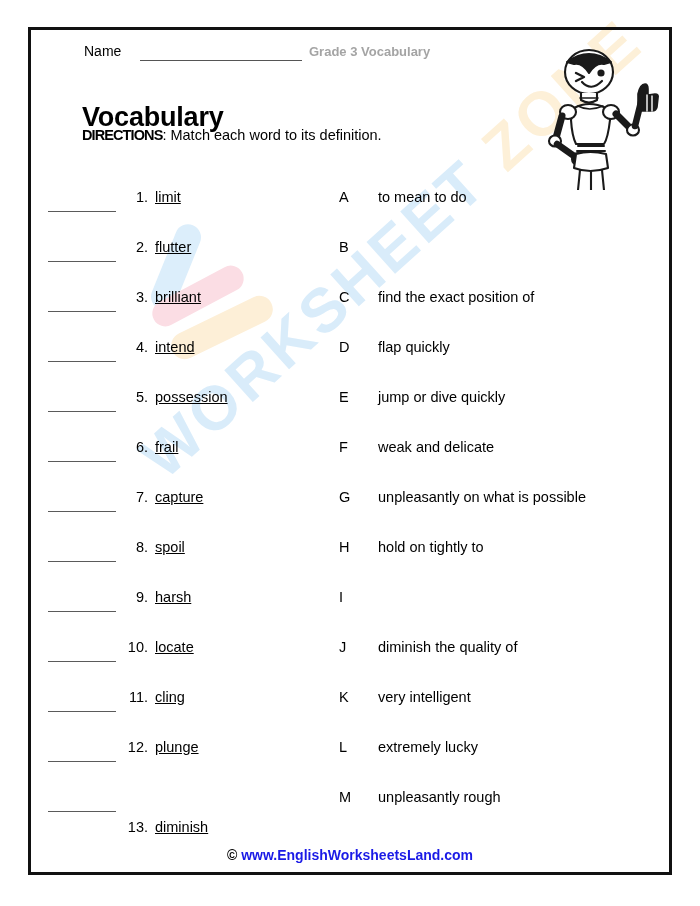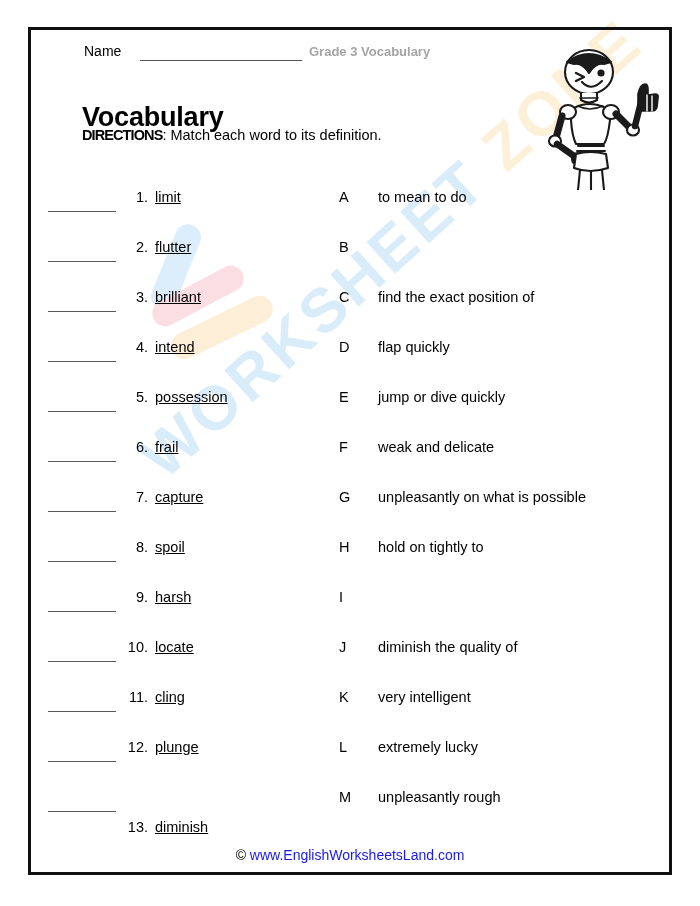--- a/index.html
+++ b/index.html
@@ -172,21 +172,21 @@
   }
 
   
   .footer {
     position: absolute;
     left: 0;
     top: 847px;
     width: 700px;
     text-align: center;
     font-size: 14px;
-    font-weight: normal;
+    font-weight: bold;
   }
   .footer-copy { color: #000000; }
   .footer-url { color: #1a1ae6; }
 </style>
 </head>
 <body>
 
 <div class="watermark-wrap">
   <div class="logo-bar logo-blue"></div>
   <div class="logo-bar logo-pink"></div>

